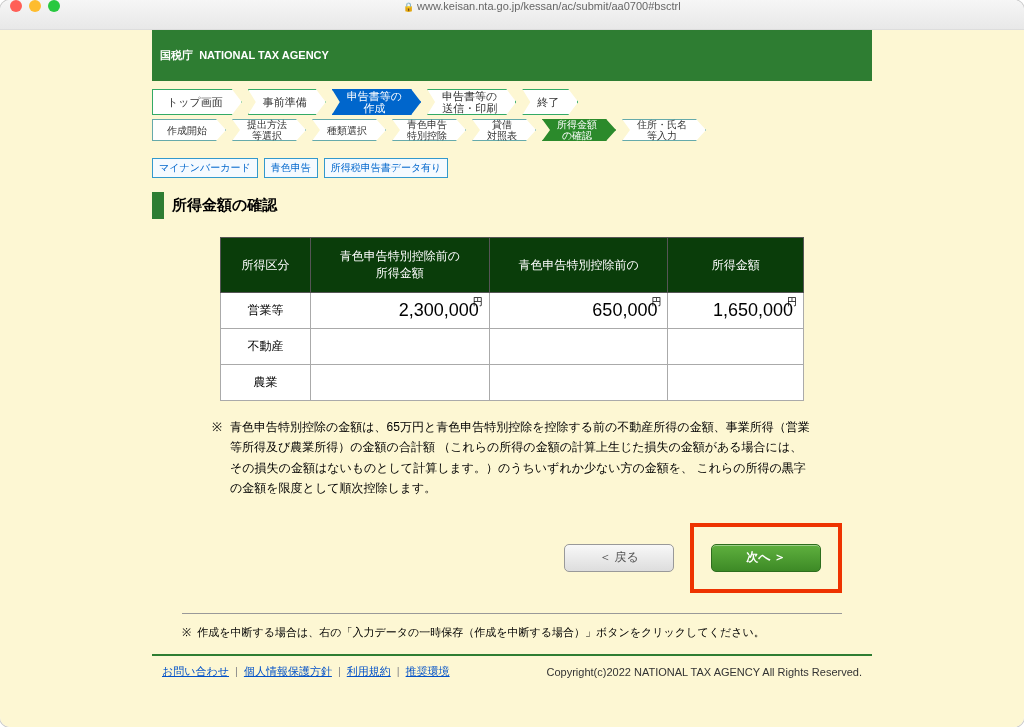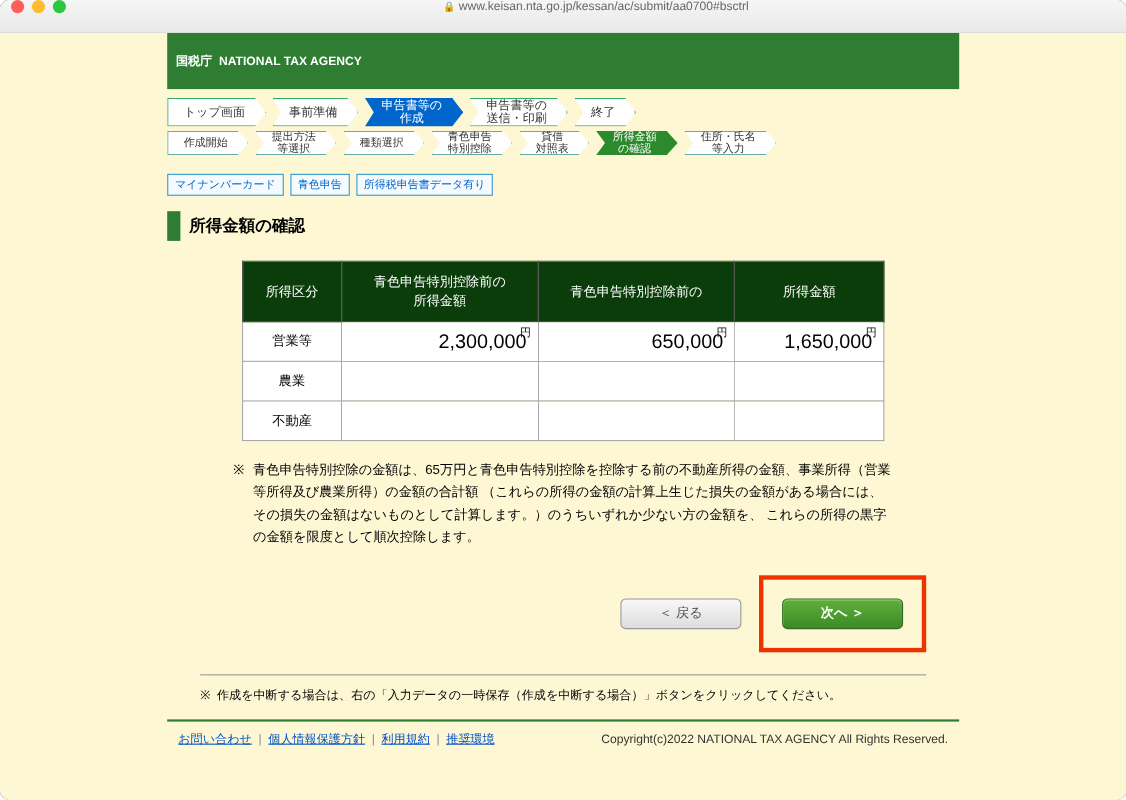--- a/index.html
+++ b/index.html
@@ -178,27 +178,27 @@
             </tr>
           </thead>
         <tbody id="tbody">
             <tr>
               <td class="rowhd">営業等</td>
               <td class="num"><span class="yen">円</span><span>2,300,000</span></td>
               <td class="num"><span class="yen">円</span><span>650,000</span></td>
               <td class="num"><span class="yen">円</span><span>1,650,000</span></td>
             </tr>
             <tr>
+              <td class="rowhd">不動産</td>
+              <td class="num"><span></span></td>
+              <td class="num"><span></span></td>
+              <td class="num"><span></span></td>
+            </tr>
+            <tr>
               <td class="rowhd">農業</td>
-              <td class="num"><span></span></td>
-              <td class="num"><span></span></td>
-              <td class="num"><span></span></td>
-            </tr>
-            <tr>
-              <td class="rowhd">不動産</td>
               <td class="num"><span></span></td>
               <td class="num"><span></span></td>
               <td class="num"><span></span></td>
             </tr>
           </tbody>
       </table>
 
       <div class="note">
         <span class="ast">※</span>
         <span>青色申告特別控除の金額は、65万円と青色申告特別控除を控除する前の不動産所得の金額、事業所得（営業等所得及び農業所得）の金額の合計額 （これらの所得の金額の計算上生じた損失の金額がある場合には、その損失の金額はないものとして計算します。）のうちいずれか少ない方の金額を、 これらの所得の黒字の金額を限度として順次控除します。</span>

